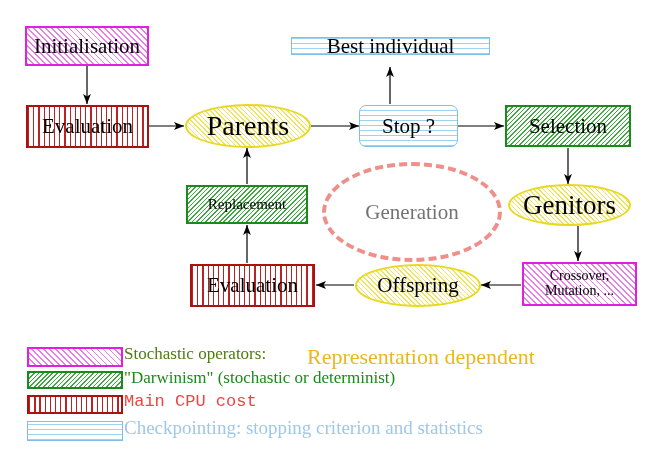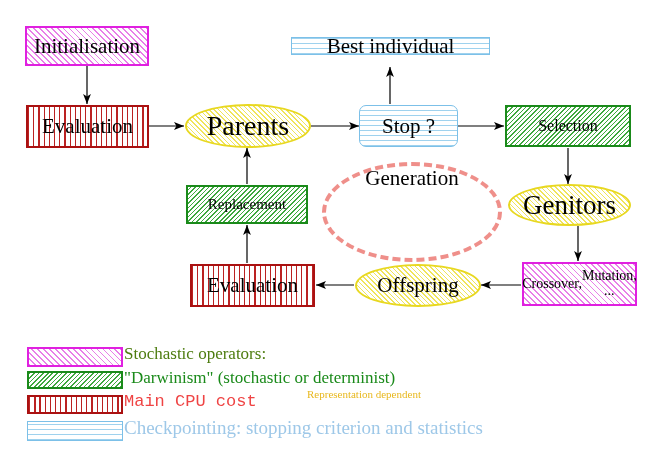--- a/index.html
+++ b/index.html
@@ -80,23 +80,23 @@
   }
   .ellipse { border-radius: 50%; }
   .rounded { border-radius: 7px; }
 
   .gen-ellipse {
     position: absolute;
     border-radius: 50%;
     border: 4px dashed #ef8f8a;
     background: transparent;
     display: flex;
-    align-items: flex-start;
+    align-items: center;
     justify-content: center;
-    color: #000000;
+    color: #737373;
     z-index: 1;
   }
 
   
   .legend-swatch {
     position: absolute;
     box-sizing: border-box;
   }
   .legend-text {
     position: absolute;
@@ -162,50 +162,50 @@
   </div>
 
   <div class="node fill-blue" style="left:291px; top:37px; width:199px; height:18px; font-size:21px;">
     <span>Best individual</span>
   </div>
 
   <div class="node fill-blue rounded" style="left:359px; top:105px; width:99px; height:42px; font-size:21px;">
     <span>Stop ?</span>
   </div>
 
-  <div class="node fill-green" style="left:505px; top:105px; width:126px; height:42px; font-size:16px;">
+  <div class="node fill-green" style="left:505px; top:105px; width:126px; height:42px; font-size:21px;">
     <span>Selection</span>
   </div>
 
   <div class="node fill-yellow ellipse" style="left:508px; top:184px; width:123px; height:42px; font-size:27px;">
     <span>Genitors</span>
   </div>
 
-  <div class="node fill-magenta" style="left:522px; top:262px; width:115px; height:44px; font-size:14px; flex-direction:row;">
+  <div class="node fill-magenta" style="left:522px; top:262px; width:115px; height:44px; font-size:14px; flex-direction:column;">
     <span>Crossover,</span>
     <span>Mutation, ...</span>
   </div>
 
   <div class="node fill-yellow ellipse" style="left:355px; top:264px; width:126px; height:43px; font-size:21px;">
     <span>Offspring</span>
   </div>
 
   <div class="node fill-red" style="left:190px; top:264px; width:125px; height:43px; font-size:21px;">
     <span>Evaluation</span>
   </div>
 
   <div class="node fill-green" style="left:186px; top:185px; width:122px; height:39px; font-size:15px;">
     <span>Replacement</span>
   </div>
 
   <div>
 
     <div class="legend-swatch fill-magenta" style="left:27px; top:347px; width:96px; height:20px;"></div>
     <div class="legend-text lt-magenta" style="left:124px; top:344px; font-size:17px;">Stochastic operators:</div>
-    <div class="legend-text lt-gold" style="left:307px; top:344px; font-size:11px;margin-top:44px;">Representation dependent</div>
+    <div class="legend-text lt-gold" style="left:307px; top:344px; font-size:22px;">Representation dependent</div>
 
     <div class="legend-swatch fill-green" style="left:27px; top:371px; width:96px; height:18px;"></div>
     <div class="legend-text lt-green" style="left:124px; top:368px; font-size:17px;">"Darwinism" (stochastic or determinist)</div>
 
     <div class="legend-swatch fill-red" style="left:27px; top:395px; width:96px; height:19px;"></div>
     <div class="legend-text lt-red" style="left:124px; top:392px; font-size:17px;">Main CPU cost</div>
 
     <div class="legend-swatch fill-blue" style="left:27px; top:421px; width:96px; height:20px;"></div>
     <div class="legend-text lt-blue" style="left:124px; top:417px; font-size:19px;">Checkpointing: stopping criterion and statistics</div>
 

